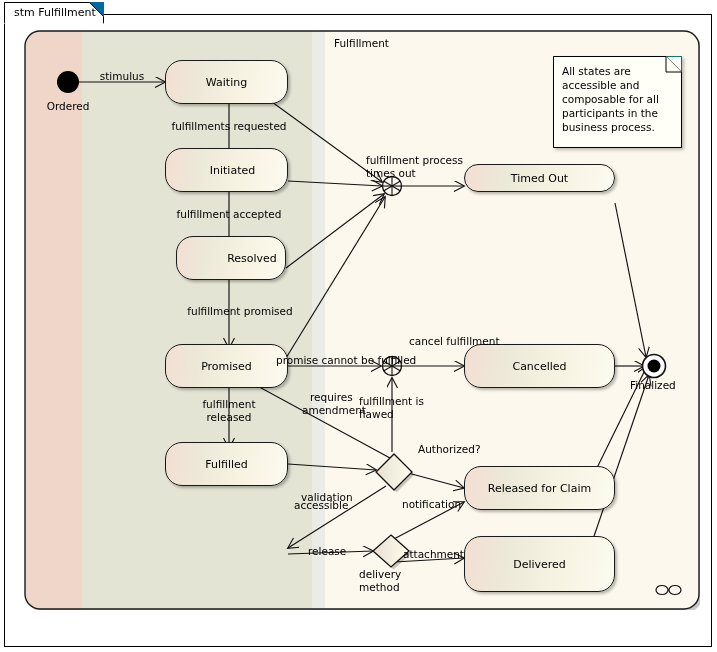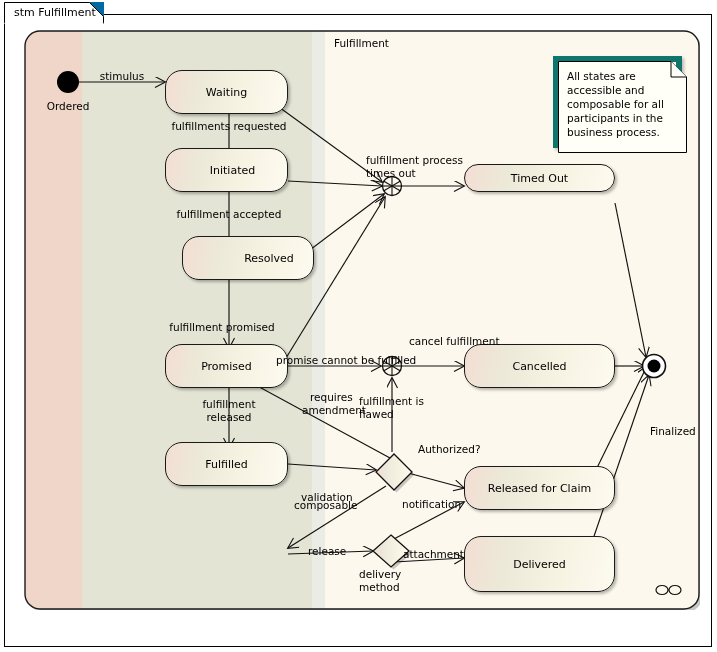--- a/index.html
+++ b/index.html
@@ -11,21 +11,21 @@
   #tab svg{display:block;}
   #tab-label{position:absolute;left:10px;top:4px;font-size:11px;color:#000;white-space:nowrap;}
   #region{position:absolute;left:24px;top:30px;width:676px;height:580px;}
   .svg-layer{position:absolute;left:0;top:0;}
   .lbl{position:absolute;font-size:10.5px;color:#000;white-space:nowrap;line-height:12px;}
   .lbl.c{transform:translateX(-50%);}
   .state{position:absolute;box-sizing:border-box;border:1.3px solid #1a1a1a;border-radius:17px;
          background:linear-gradient(100deg,#f3ded3 0%,#ece9d8 28%,#f7f3e2 62%,#fdfaf0 100%);
          box-shadow:2px 2px 3px rgba(0,0,0,0.28);
          display:flex;align-items:center;justify-content:center;font-size:11px;color:#000;}
-  .note{position:absolute;box-sizing:border-box;background:#fffef7;border:6px solid #0f766e;
+  .note{position:absolute;box-sizing:border-box;background:#fffef7;border:1px solid #0f766e;
         box-shadow:2px 2px 3px rgba(0,0,0,0.25);}
   .note-text{position:absolute;left:8px;top:7px;font-size:10.5px;line-height:14px;color:#000;width:110px;}
 </style>
 </head>
 <body>
 
 <div id="canvas">
 
   <div id="frame"></div>
 
@@ -157,56 +157,56 @@
 
       <g stroke="#111" stroke-width="1.2" fill="none">
         <ellipse cx="638" cy="560" rx="6" ry="4.5"></ellipse>
         <ellipse cx="651" cy="560" rx="6" ry="4.5"></ellipse>
         <path d="M644,560 L645,560"></path>
       </g>
     </svg>
 
     <div class="lbl" style="left:310px;top:7px;">Fulfillment</div>
 
-    <div class="state" style="left:141px;top:30px;width:123px;height:44px;margin-top:10px;">Waiting</div>
+    <div class="state" style="left:141px;top:30px;width:123px;height:44px;">Waiting</div>
     <div class="state" style="left:141px;top:118px;width:123px;height:44px;padding-left:12px;">Initiated</div>
-    <div class="state" style="left:158px;top:206px;width:132px;height:44px;padding-left:42px;">Resolved</div>
+    <div class="state" style="left:152px;top:206px;width:110px;height:44px;padding-left:42px;">Resolved</div>
     <div class="state" style="left:141px;top:314px;width:123px;height:44px;">Promised</div>
     <div class="state" style="left:141px;top:412px;width:123px;height:44px;">Fulfilled</div>
 
     <div class="state" style="left:440px;top:134px;width:151px;height:28px;">Timed Out</div>
     <div class="state" style="left:440px;top:314px;width:151px;height:44px;">Cancelled</div>
     <div class="state" style="left:440px;top:436px;width:151px;height:44px;text-align:center;">Released for Claim</div>
     <div class="state" style="left:440px;top:506px;width:151px;height:56px;">Delivered</div>
 
     <div class="lbl c" style="left:44px;top:70px;">Ordered</div>
-    <div class="lbl" style="left:626px;top:349px;margin-top:46px;">Finalized</div>
+    <div class="lbl" style="left:606px;top:349px;">Finalized</div>
     <div class="lbl" style="left:394px;top:413px;">Authorized?</div>
 
     <div class="lbl c" style="left:98px;top:40px;">stimulus</div>
     <div class="lbl c" style="left:205px;top:90px;">fulfillments requested</div>
     <div class="lbl c" style="left:205px;top:178px;">fulfillment accepted</div>
-    <div class="lbl c" style="left:198px;top:275px;margin-top:16px;">fulfillment promised</div>
+    <div class="lbl c" style="left:216px;top:275px;">fulfillment promised</div>
     <div class="lbl c" style="left:205px;top:368px;">fulfillment</div>
     <div class="lbl c" style="left:205px;top:381px;">released</div>
 
     <div class="lbl" style="left:342px;top:124px;">fulfillment process</div>
     <div class="lbl" style="left:342px;top:137px;">times out</div>
 
     <div class="lbl" style="left:252px;top:324px;">promise cannot be fulfilled</div>
     <div class="lbl" style="left:385px;top:305px;">cancel fulfillment</div>
 
     <div class="lbl" style="left:286px;top:361px;">requires</div>
     <div class="lbl" style="left:278px;top:374px;">amendment</div>
 
     <div class="lbl" style="left:335px;top:365px;">fulfillment is</div>
     <div class="lbl" style="left:335px;top:378px;">flawed</div>
 
     <div class="lbl" style="left:277px;top:461px;">validation</div>
-    <div class="lbl" style="left:270px;top:469px;">composable</div>
+    <div class="lbl" style="left:270px;top:469px;">accessible</div>
     <div class="lbl" style="left:284px;top:515px;">release</div>
 
     <div class="lbl" style="left:378px;top:468px;">notification</div>
     <div class="lbl" style="left:379px;top:518px;">attachment</div>
     <div class="lbl" style="left:335px;top:538px;">delivery</div>
     <div class="lbl" style="left:335px;top:551px;">method</div>
 
     <div class="note" style="left:529px;top:26px;width:129px;height:92px;">
       <svg width="129" height="92" viewBox="0 0 129 92" style="position:absolute;left:-1px;top:-1px;">
         <path d="M0.5,0.5 L113,0.5 L128.5,16 L128.5,91.5 L0.5,91.5 Z" fill="#fffef7" stroke="#000" stroke-width="1"></path>

